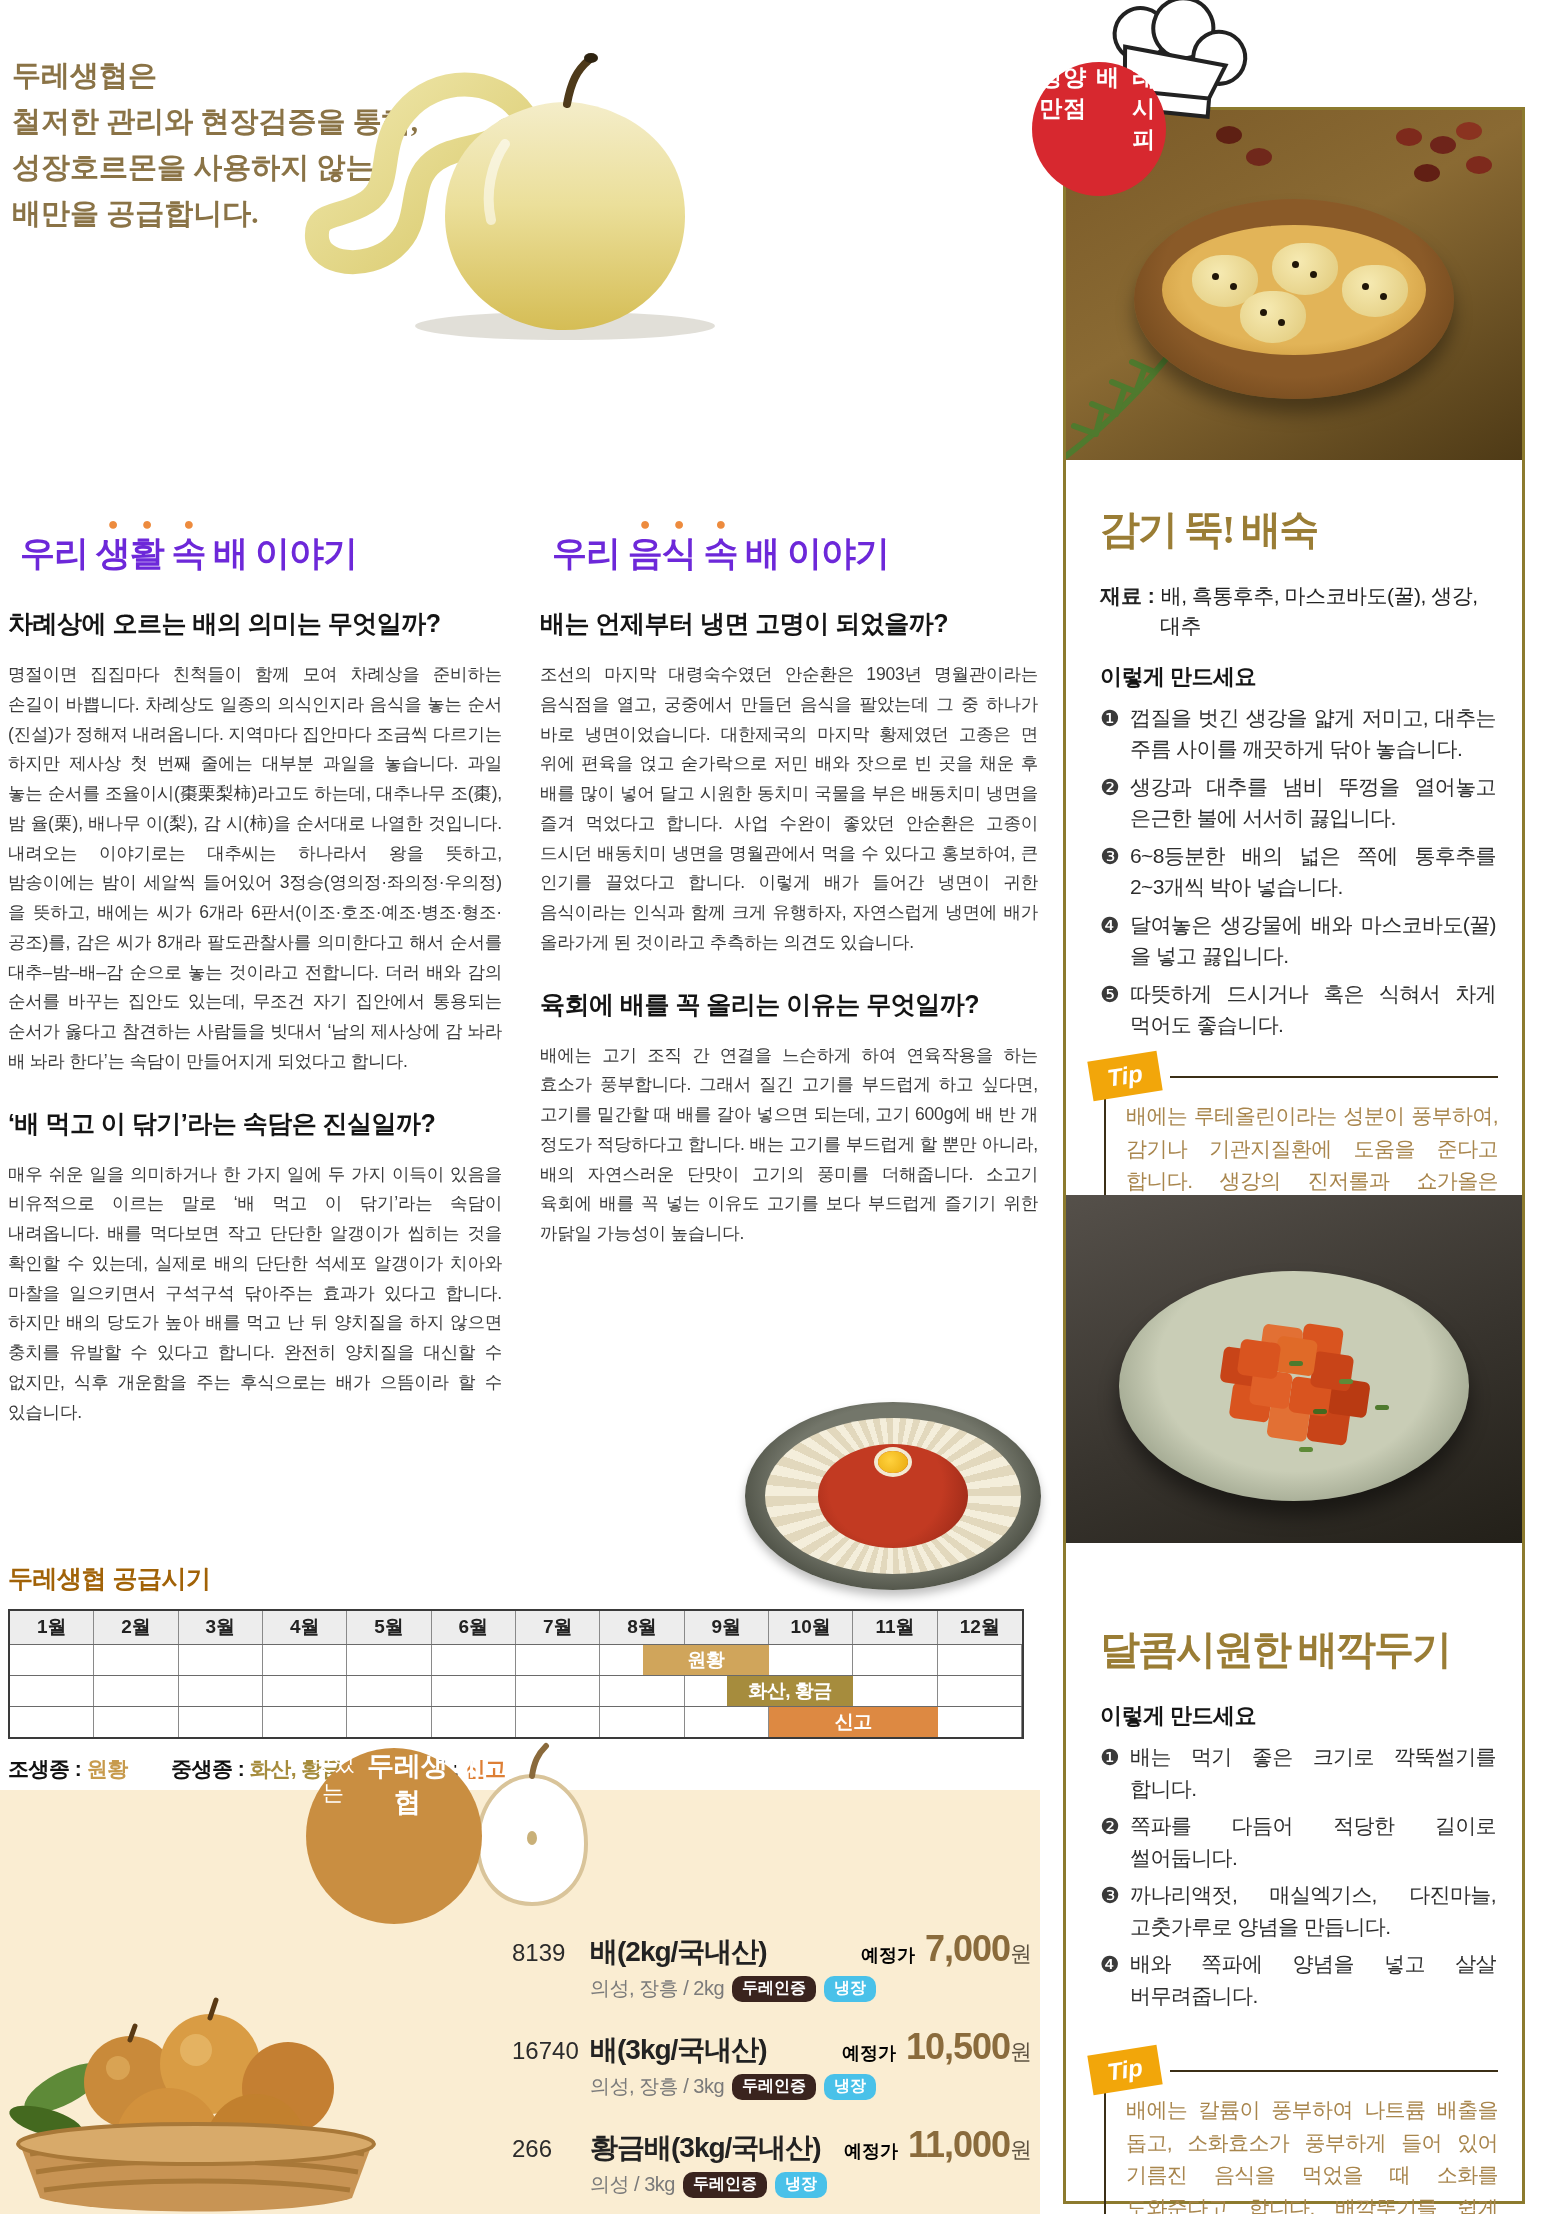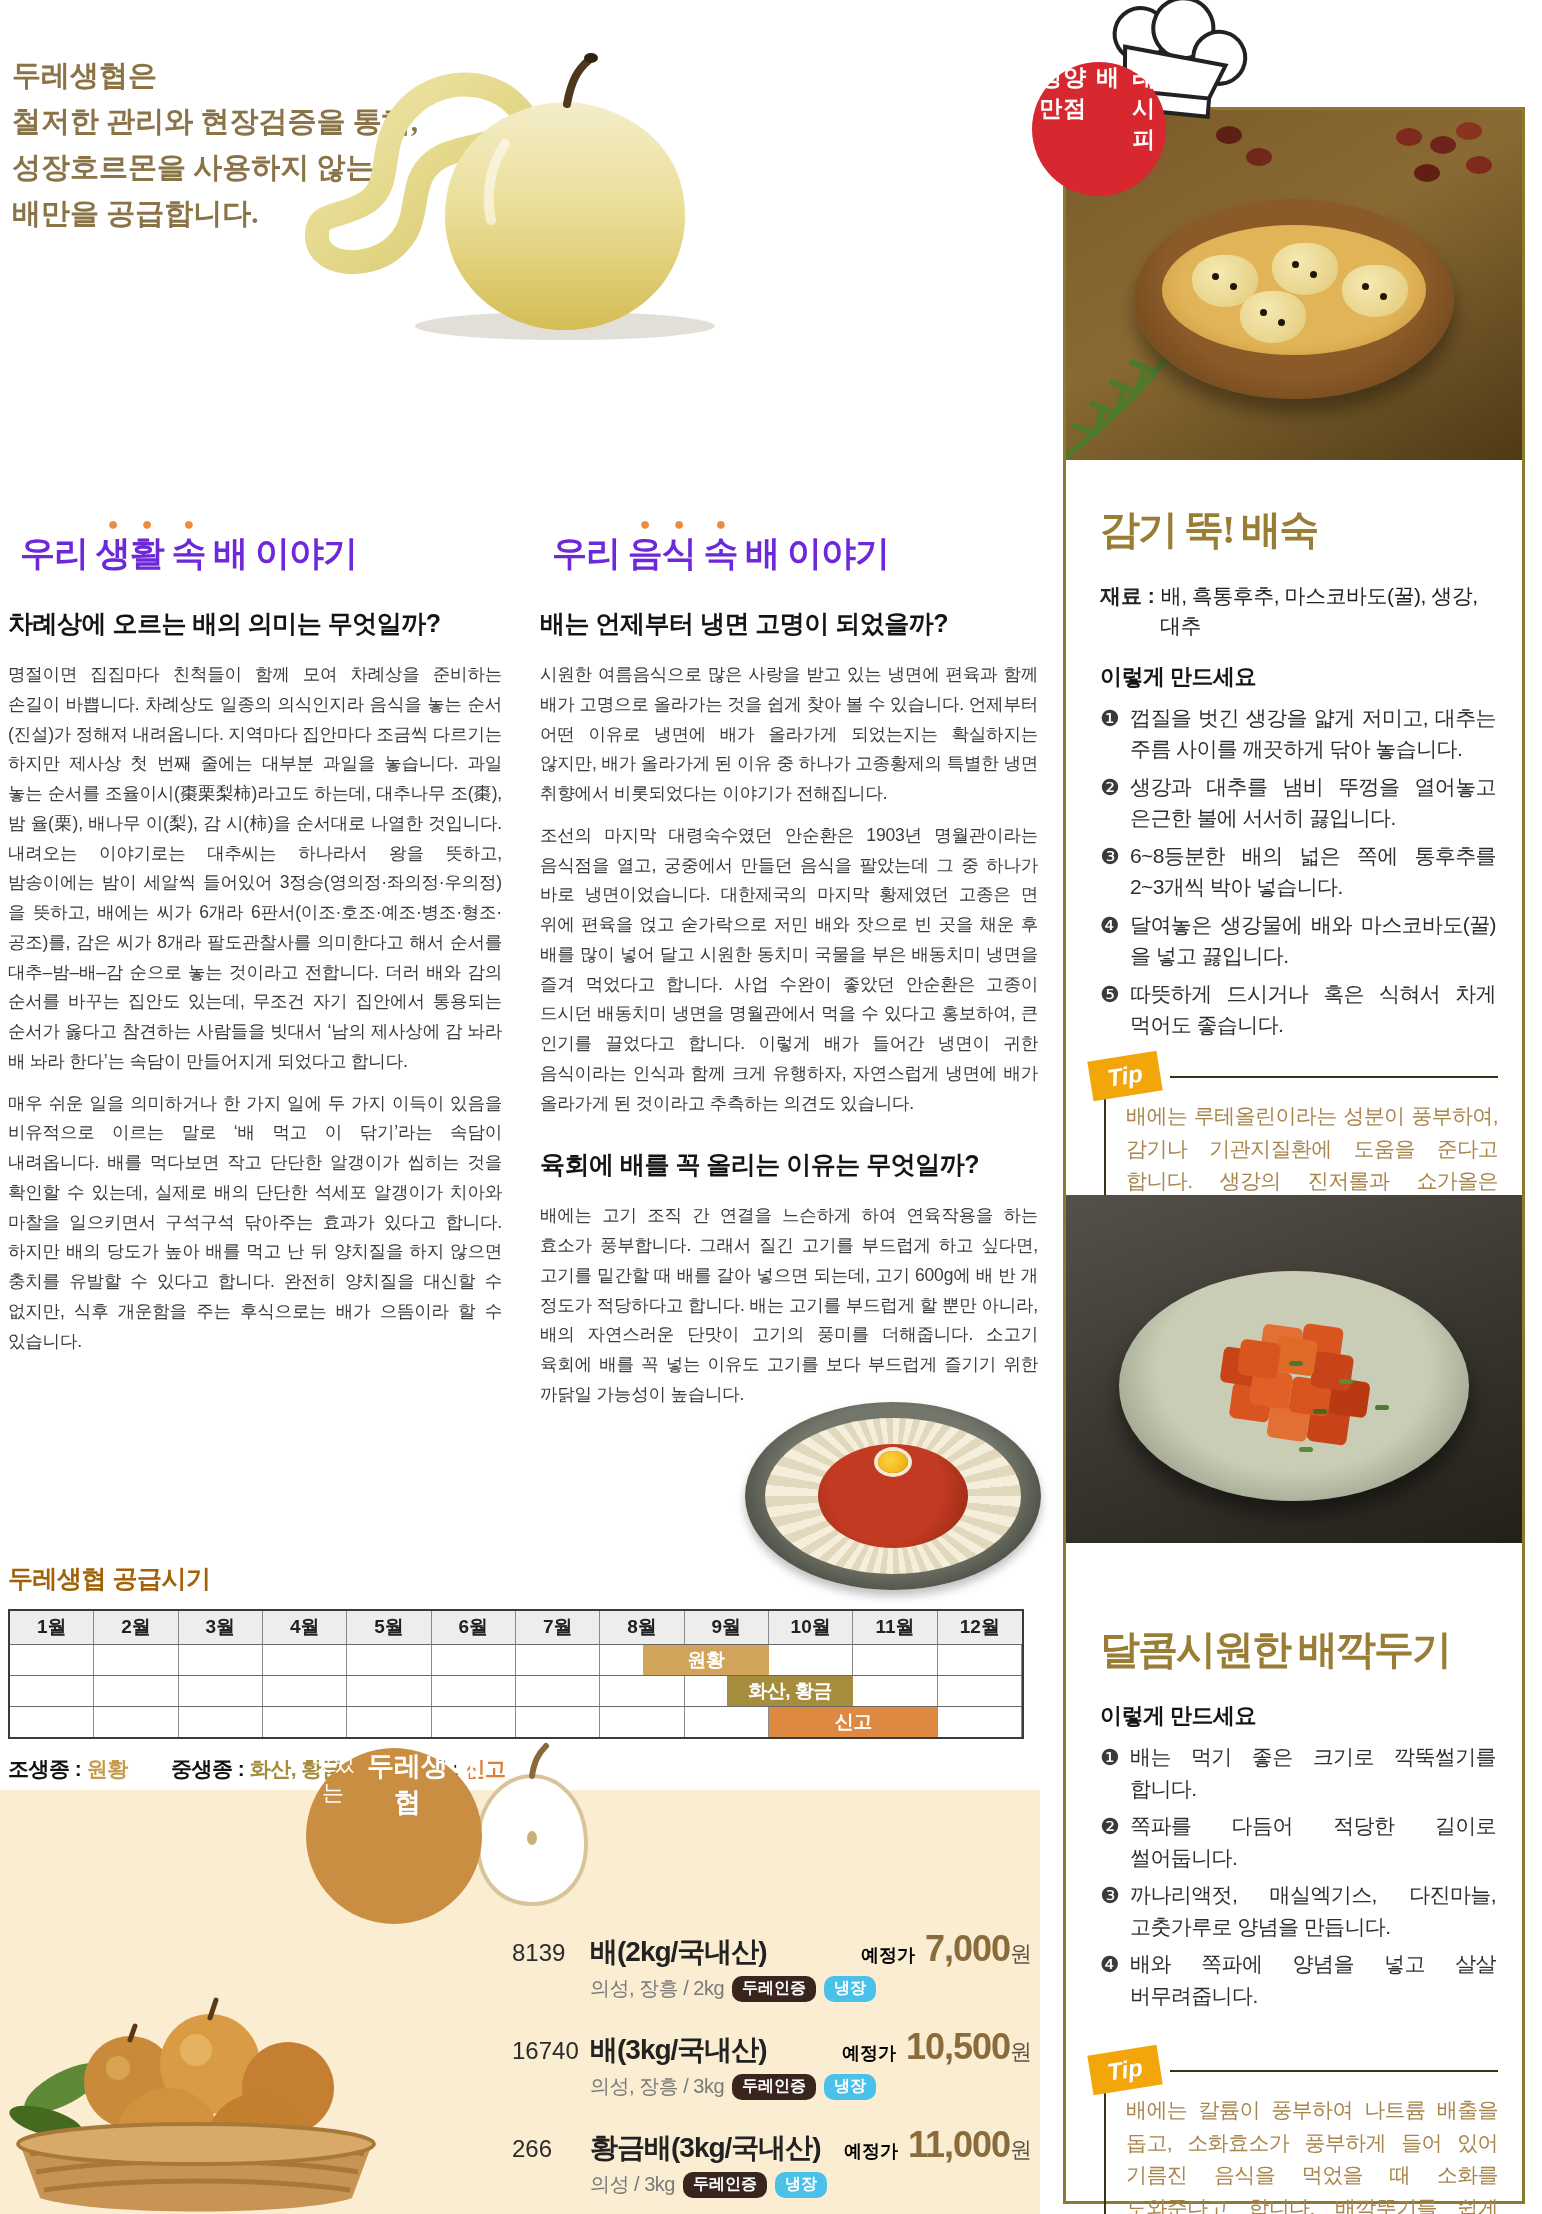--- a/index.html
+++ b/index.html
@@ -190,29 +190,29 @@
     <div class="b2">레시피</div>
   </div>
 
   <section class="col col1">
     <h1 class="headline"><span>우리 </span><span class="emdot">생활</span> <span class="emdot">속</span><span> 배 이야기</span></h1>
     <div class="sec">
       <h2>차례상에 오르는 배의 의미는 무엇일까?</h2>
       <p>명절이면 집집마다 친척들이 함께 모여 차례상을 준비하는 손길이 바쁩니다. 차례상도 일종의 의식인지라 음식을 놓는 순서(진설)가 정해져 내려옵니다. 지역마다 집안마다 조금씩 다르기는 하지만 제사상 첫 번째 줄에는 대부분 과일을 놓습니다. 과일 놓는 순서를 조율이시(棗栗梨柿)라고도 하는데, 대추나무 조(棗), 밤 율(栗), 배나무 이(梨), 감 시(柿)을 순서대로 나열한 것입니다. 내려오는 이야기로는 대추씨는 하나라서 왕을 뜻하고, 밤송이에는 밤이 세알씩 들어있어 3정승(영의정·좌의정·우의정)을 뜻하고, 배에는 씨가 6개라 6판서(이조·호조·예조·병조·형조·공조)를, 감은 씨가 8개라 팔도관찰사를 의미한다고 해서 순서를 대추–밤–배–감 순으로 놓는 것이라고 전합니다. 더러 배와 감의 순서를 바꾸는 집안도 있는데, 무조건 자기 집안에서 통용되는 순서가 옳다고 참견하는 사람들을 빗대서 ‘남의 제사상에 감 놔라 배 놔라 한다’는 속담이 만들어지게 되었다고 합니다.</p>
     </div>
     <div class="sec">
+      <h2>‘배 먹고 이 닦기’라는 속담은 진실일까?</h2>
       <p>매우 쉬운 일을 의미하거나 한 가지 일에 두 가지 이득이 있음을 비유적으로 이르는 말로 ‘배 먹고 이 닦기’라는 속담이 내려옵니다. 배를 먹다보면 작고 단단한 알갱이가 씹히는 것을 확인할 수 있는데, 실제로 배의 단단한 석세포 알갱이가 치아와 마찰을 일으키면서 구석구석 닦아주는 효과가 있다고 합니다. 하지만 배의 당도가 높아 배를 먹고 난 뒤 양치질을 하지 않으면 충치를 유발할 수 있다고 합니다. 완전히 양치질을 대신할 수 없지만, 식후 개운함을 주는 후식으로는 배가 으뜸이라 할 수 있습니다.</p>
     </div>
   </section>
 
   <section class="col col2">
     <h1 class="headline"><span>우리 </span><span class="emdot">음식</span> <span class="emdot">속</span><span> 배 이야기</span></h1>
     <div class="sec">
       <h2>배는 언제부터 냉면 고명이 되었을까?</h2>
-      <p>시원한 여름음식으로 많은 사랑을 받고 있는 냉면에 편육과 함께 배가 고명으로 올라가는 것을 쉽게 찾아 볼 수 있습니다. 언제부터 어떤 이유로 냉면에 배가 올라가게 되었는지는 확실하지는 않지만, 배가 올라가게 된 이유 중 하나가 고종황제의 특별한 냉면 취향에서 비롯되었다는 이야기가 전해집니다.</p>
       <p>조선의 마지막 대령숙수였던 안순환은 1903년 명월관이라는 음식점을 열고, 궁중에서 만들던 음식을 팔았는데 그 중 하나가 바로 냉면이었습니다. 대한제국의 마지막 황제였던 고종은 면 위에 편육을 얹고 숟가락으로 저민 배와 잣으로 빈 곳을 채운 후 배를 많이 넣어 달고 시원한 동치미 국물을 부은 배동치미 냉면을 즐겨 먹었다고 합니다. 사업 수완이 좋았던 안순환은 고종이 드시던 배동치미 냉면을 명월관에서 먹을 수 있다고 홍보하여, 큰 인기를 끌었다고 합니다. 이렇게 배가 들어간 냉면이 귀한 음식이라는 인식과 함께 크게 유행하자, 자연스럽게 냉면에 배가 올라가게 된 것이라고 추측하는 의견도 있습니다.</p>
     </div>
     <div class="sec">
       <h2>육회에 배를 꼭 올리는 이유는 무엇일까?</h2>
       <p>배에는 고기 조직 간 연결을 느슨하게 하여 연육작용을 하는 효소가 풍부합니다. 그래서 질긴 고기를 부드럽게 하고 싶다면, 고기를 밑간할 때 배를 갈아 넣으면 되는데, 고기 600g에 배 반 개 정도가 적당하다고 합니다. 배는 고기를 부드럽게 할 뿐만 아니라, 배의 자연스러운 단맛이 고기의 풍미를 더해줍니다. 소고기 육회에 배를 꼭 넣는 이유도 고기를 보다 부드럽게 즐기기 위한 까닭일 가능성이 높습니다.</p>
     </div>
   </section>
 
   <div class="yukhoe">
     <div class="yk-radish"></div>

